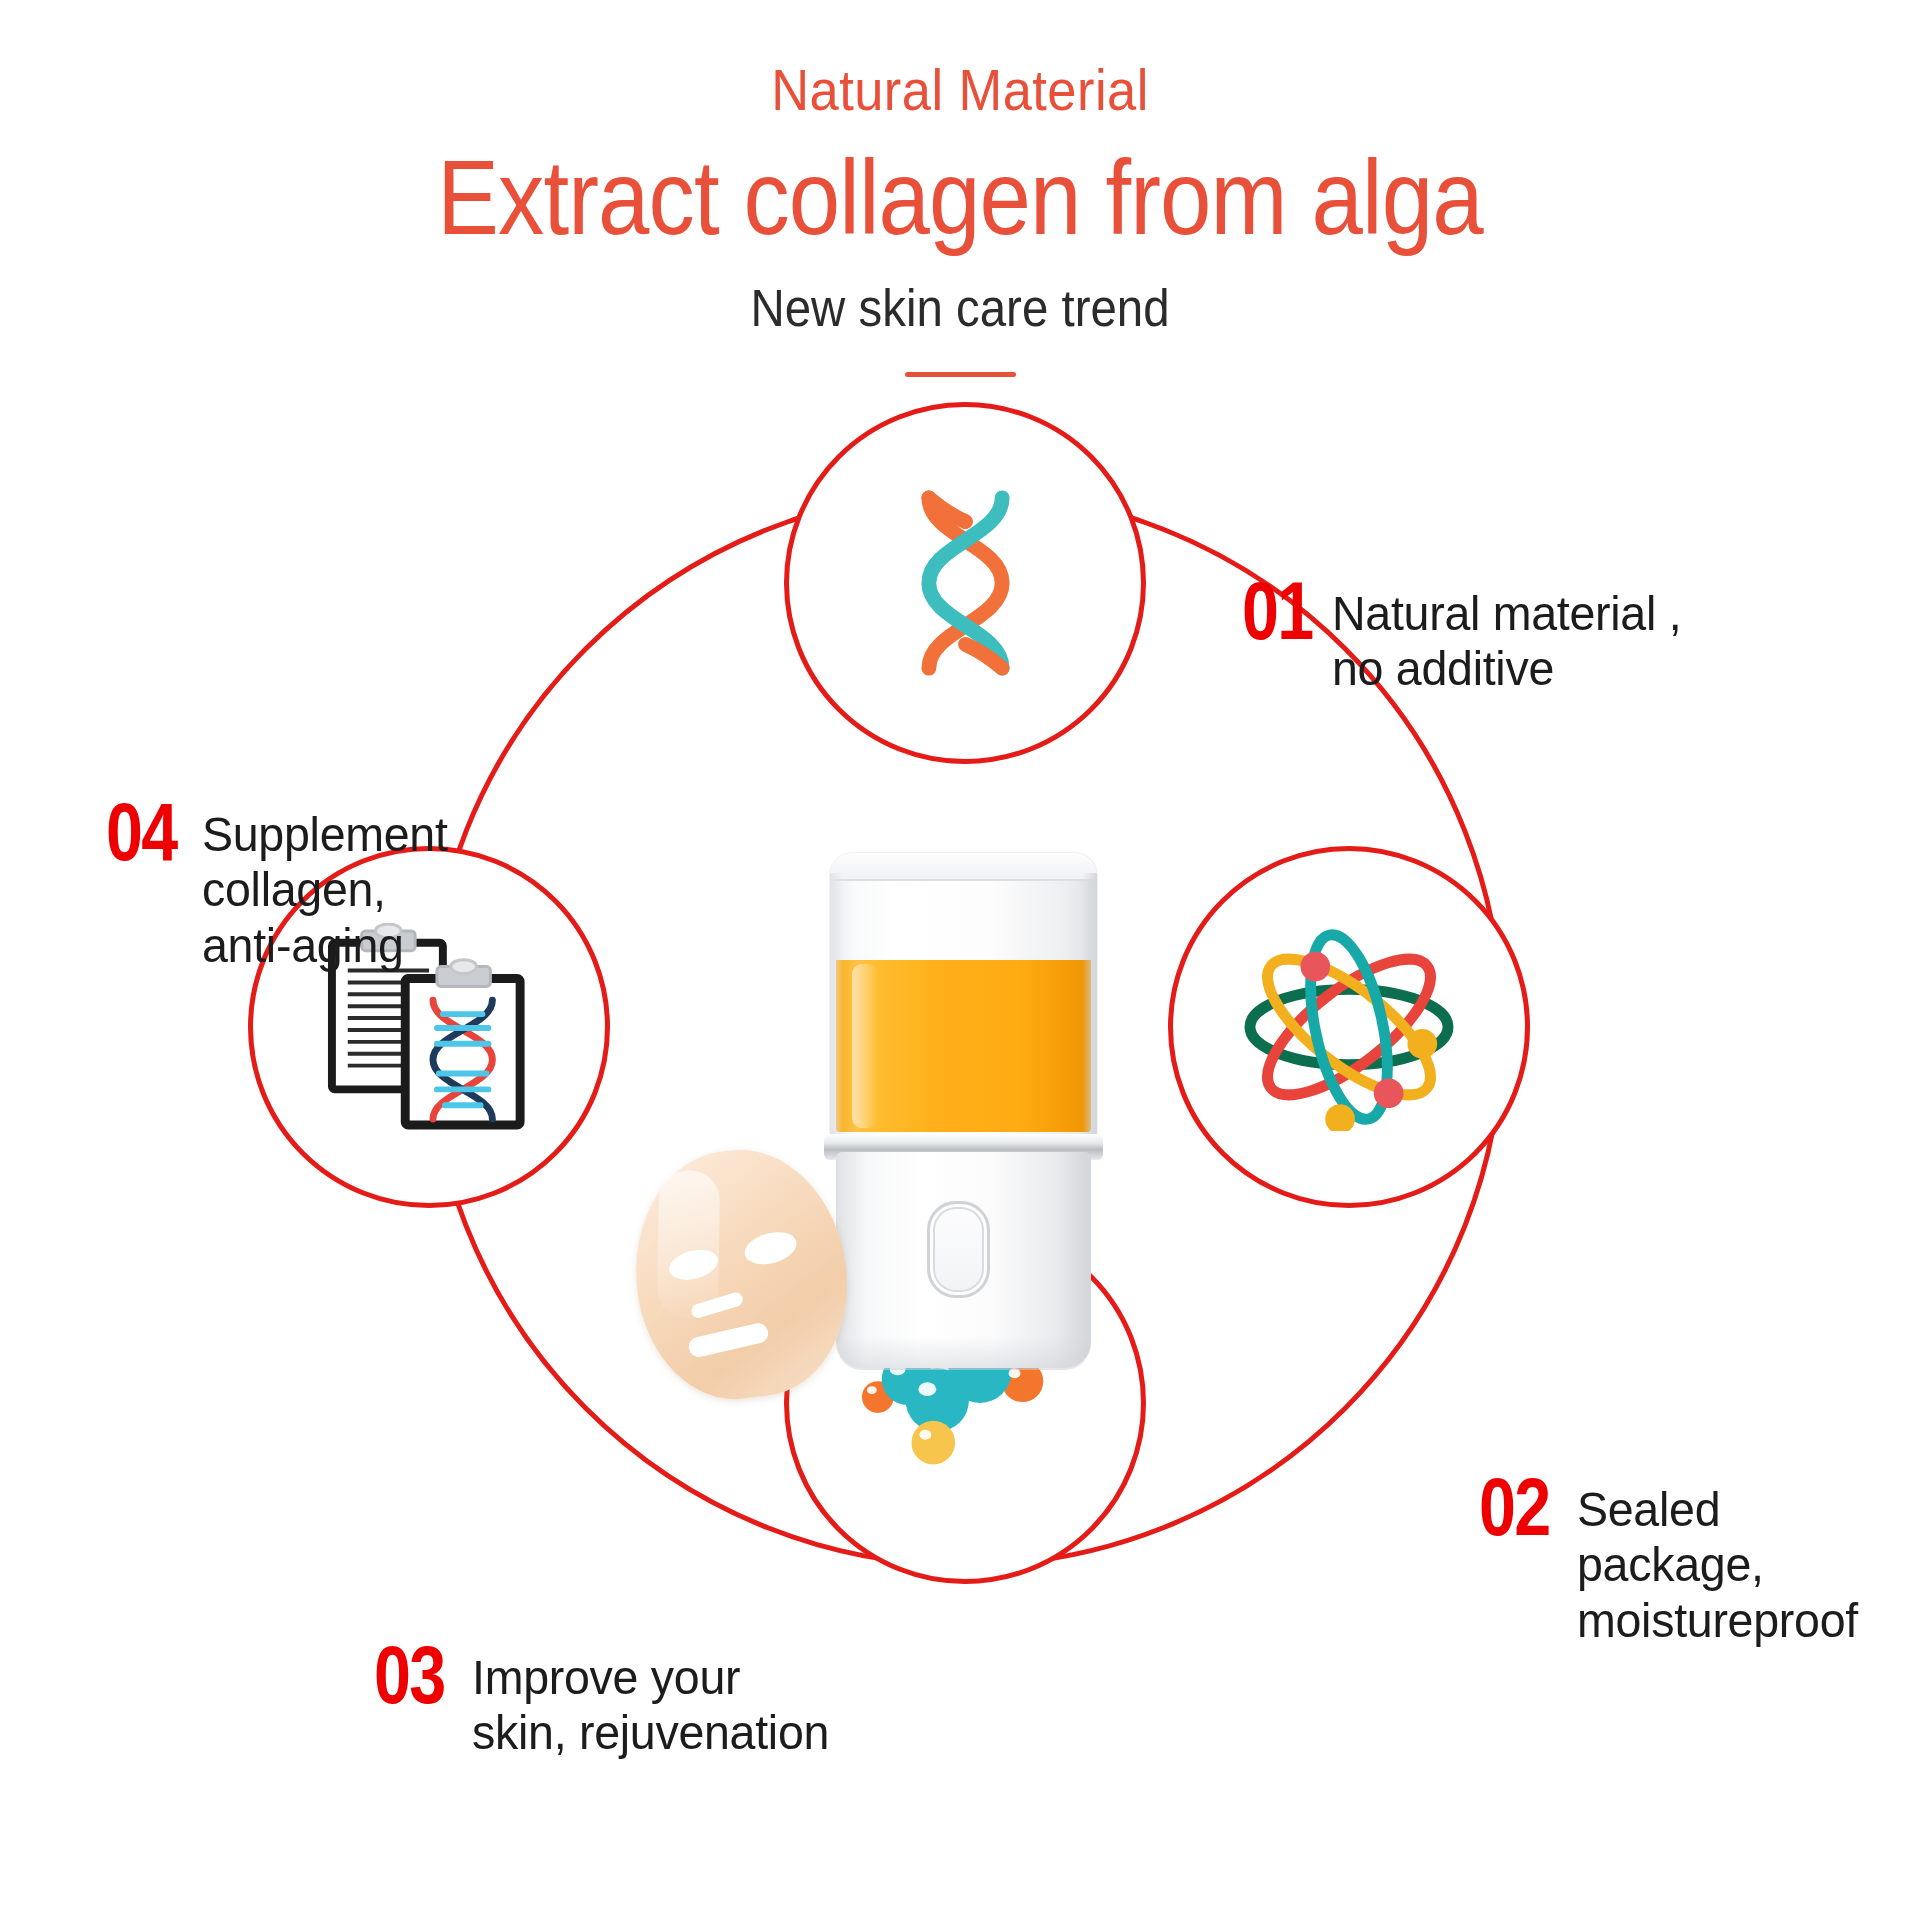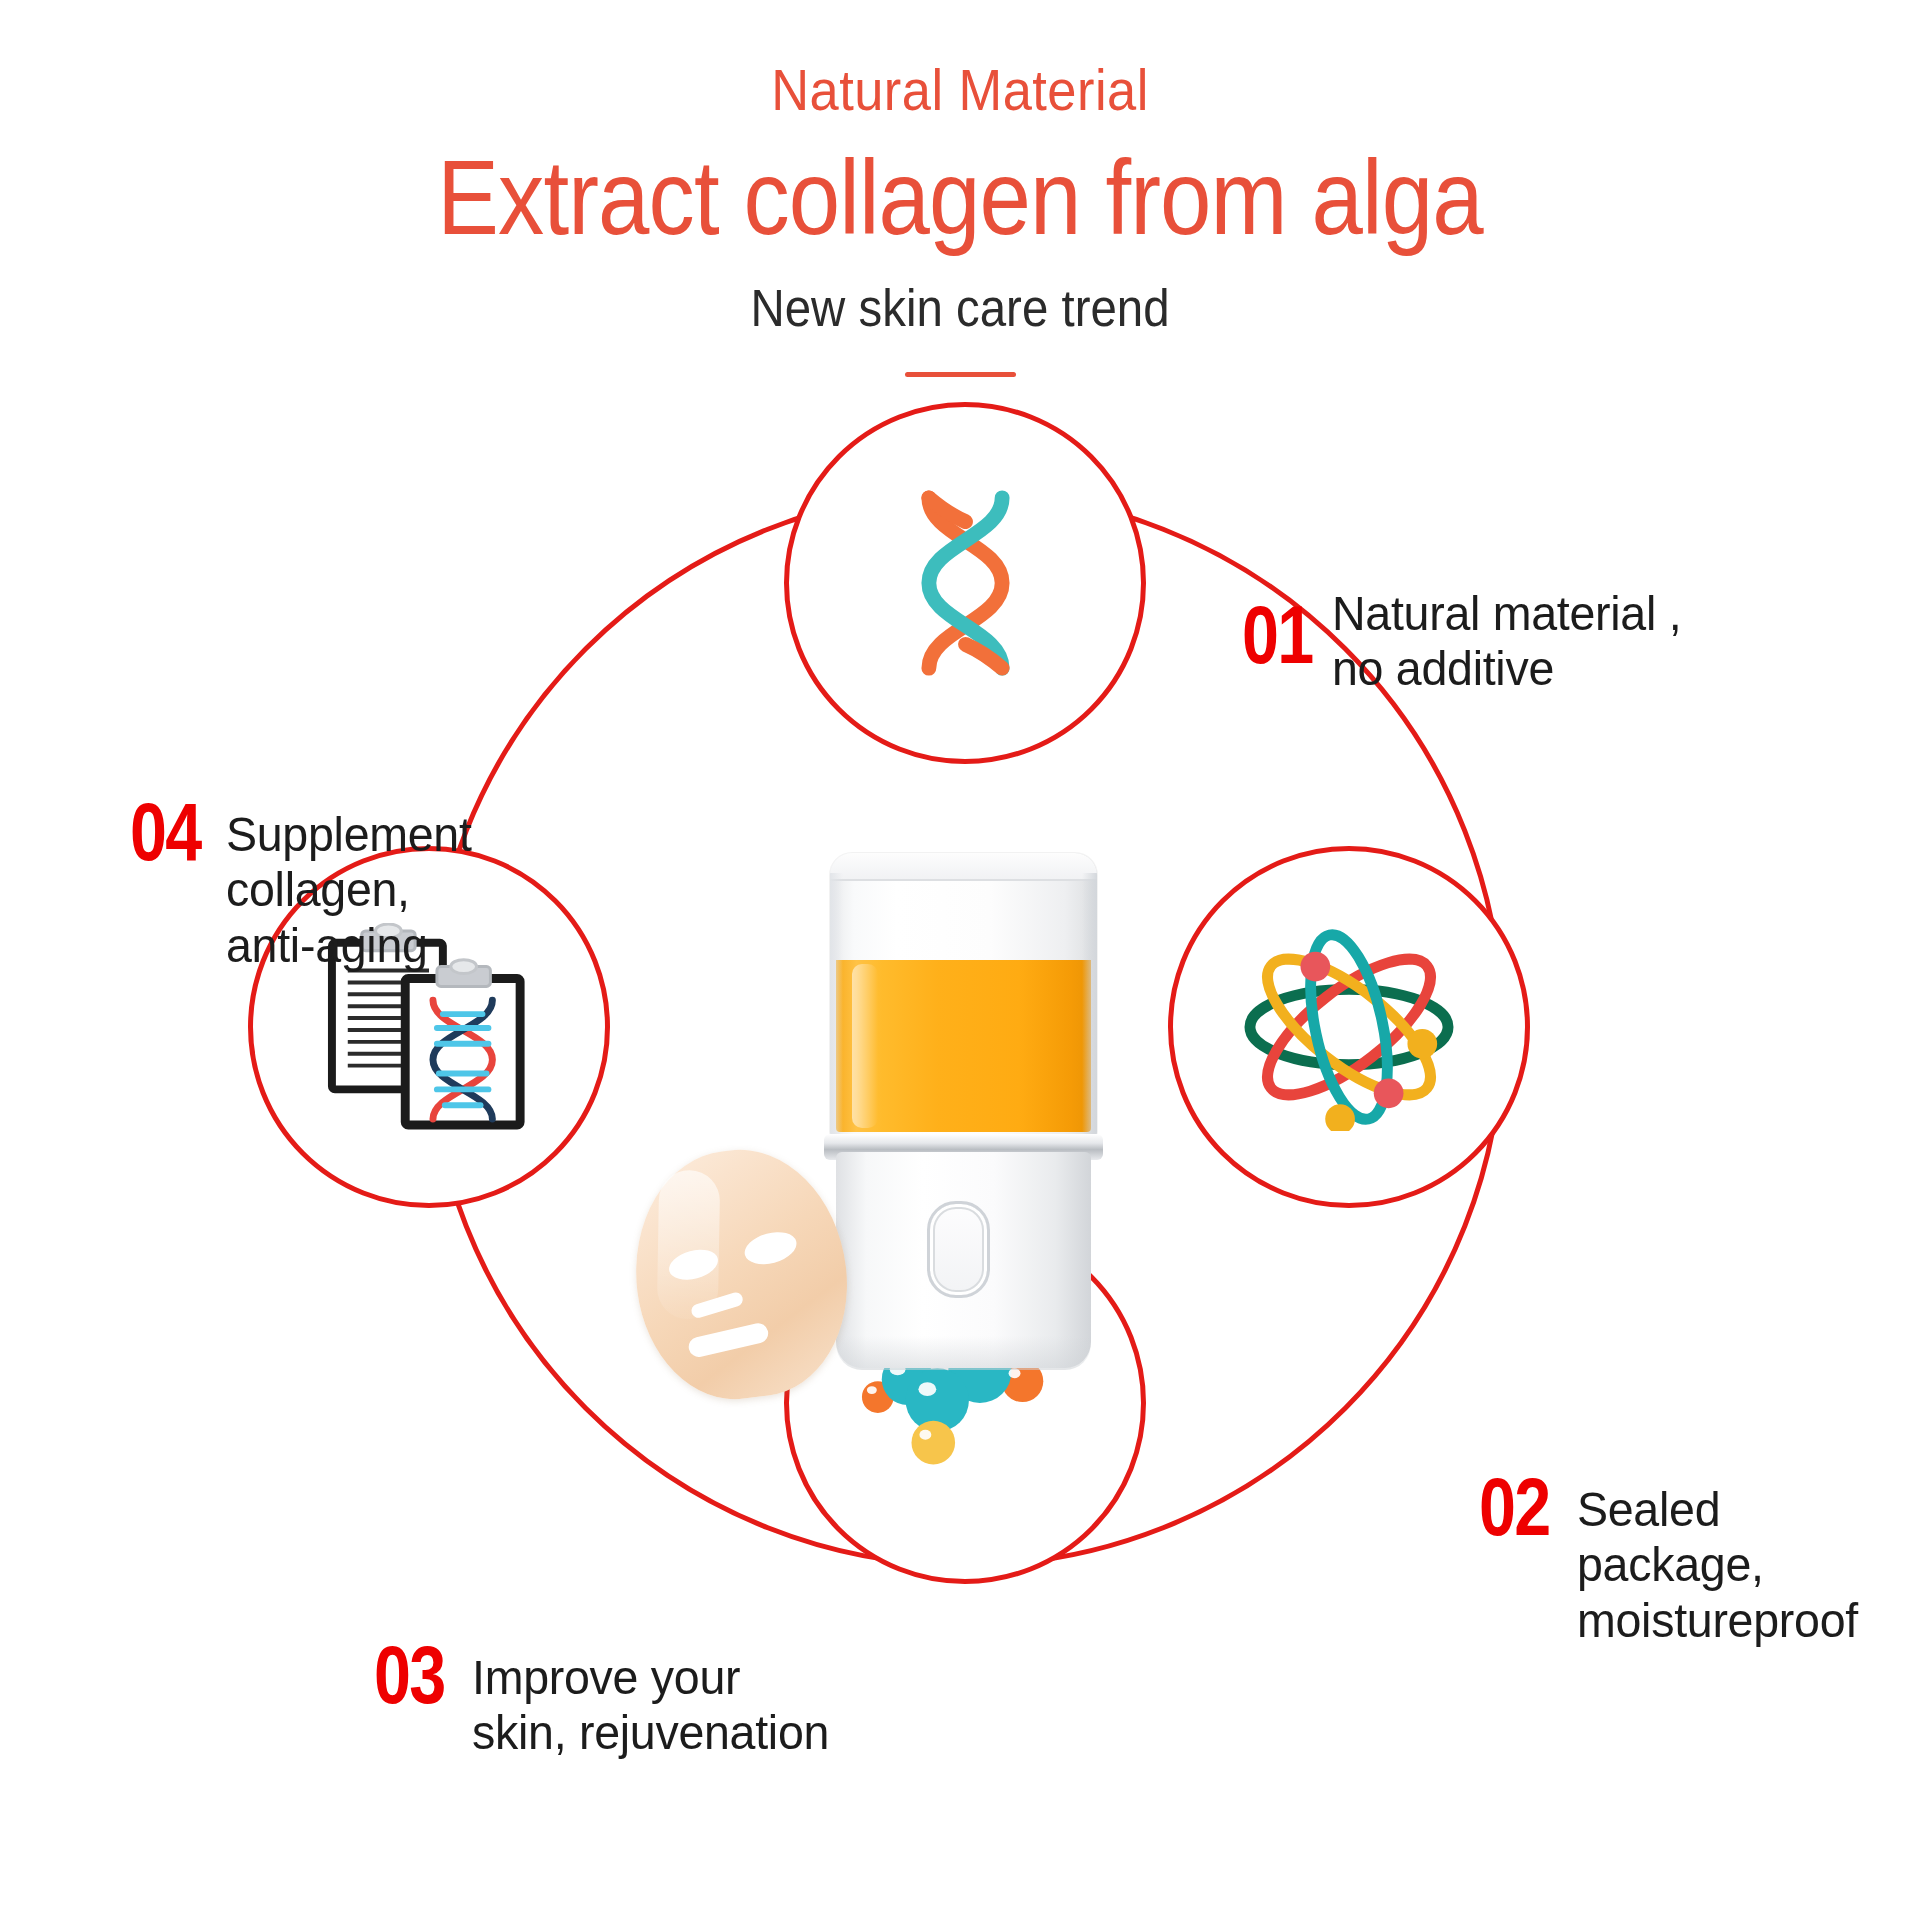--- a/index.html
+++ b/index.html
@@ -107,27 +107,27 @@
   .cap-text {
     font-size: 49px;
     color: #1c1c1c;
     line-height: 1.13;
     font-weight: 400;
     letter-spacing: -0.3px;
     transform: scaleX(0.95);
     transform-origin: left top;
     white-space: pre-line;
   }
-  .cap-01 { left: 1242px; top: 574px; align-items: center; }
+  .cap-01 { left: 1242px; top: 574px; }
   .cap-01 .cap-text { margin-left: 4px; margin-top: 12px; }
   .cap-02 { left: 1479px; top: 1431px; margin-top: 39px; }
   .cap-02 .cap-text { margin-left: 12px; margin-top: 12px; }
   .cap-03 { left: 374px; top: 1638px; }
   .cap-03 .cap-text { margin-left: 12px; margin-top: 12px; }
-  .cap-04 { left: 106px; top: 795px; margin-left: 24px; }
+  .cap-04 { left: 106px; top: 795px; }
   .cap-04 .cap-text { margin-left: 10px; margin-top: 12px; }
 
   
   .product {
     position: absolute;
     left: 820px;
     top: 853px;
     width: 287px;
     height: 515px;
   }

